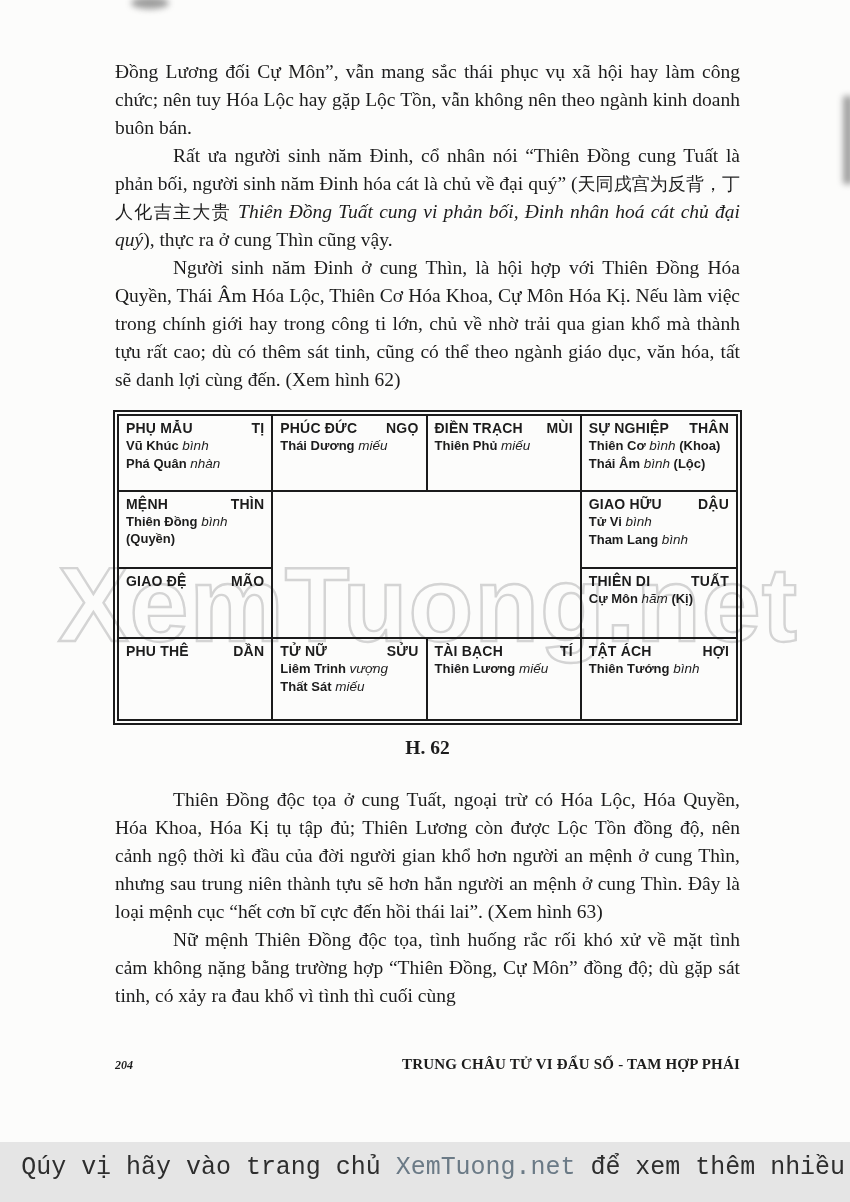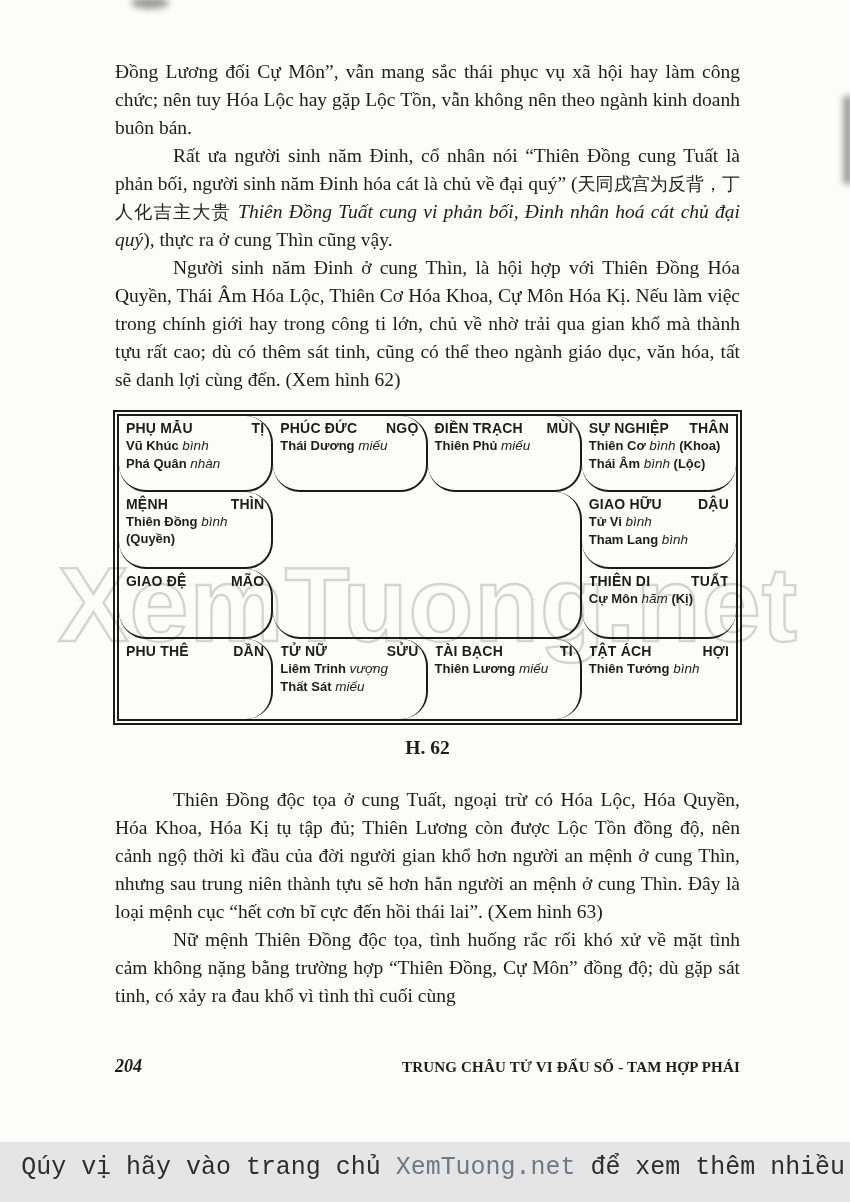--- a/index.html
+++ b/index.html
@@ -19,21 +19,21 @@
   
   .chart{
     margin:20px 2px 0 2px;
     display:grid;
     grid-template-columns:repeat(4,1fr);
     grid-template-rows:76px 77px 70px 80px;
     border:2px solid #1b1b1b;
     outline:2px solid #1b1b1b; outline-offset:2px;
   }
   .cell{ border-right:2px solid #1b1b1b; border-bottom:2px solid #1b1b1b;
-         padding:4px 7px 0 7px; overflow:hidden; background:transparent;border-radius:27px; }
+         padding:4px 7px 0 7px; overflow:hidden; background:transparent; }
   .no-r{ border-right:none; }
   .no-b{ border-bottom:none; }
   .r1c1{grid-column:1;grid-row:1} .r1c2{grid-column:2;grid-row:1}
   .r1c3{grid-column:3;grid-row:1} .r1c4{grid-column:4;grid-row:1}
   .r2c1{grid-column:1;grid-row:2} .r2c4{grid-column:4;grid-row:2}
   .r3c1{grid-column:1;grid-row:3} .r3c4{grid-column:4;grid-row:3}
   .r4c1{grid-column:1;grid-row:4} .r4c2{grid-column:2;grid-row:4}
   .r4c3{grid-column:3;grid-row:4} .r4c4{grid-column:4;grid-row:4}
   .center-cell{ grid-column:2/4; grid-row:2/4; }
   .cell-head{ display:flex; justify-content:space-between;
@@ -41,21 +41,21 @@
     font-size:14px; letter-spacing:.2px; }
   .star-line{ font-family:"Liberation Sans", sans-serif; font-size:13px; margin-top:1px; line-height:17px;}
   .star-name{ font-weight:bold; }
   .star-status{ font-style:italic; font-family:Liberation Sans, sans-serif; font-size:13.5px; }
   .star-extra{ font-weight:bold; }
   .caption{ text-align:center !important; font-weight:bold; margin-top:13px !important; }
   .after-chart{ margin-top:24px !important; }
   
   .footer{ position:absolute; left:115px; width:625px; top:1056px;
     display:flex; justify-content:space-between; align-items:baseline; z-index:1; }
-  .page-num{ font-weight:bold; font-style:italic; font-size:18px; }
+  .page-num{ font-weight:bold; font-style:italic; font-size:12px; }
   .running-title{ font-weight:bold; font-size:15px; letter-spacing:.2px; }
   
   .banner{ position:absolute; left:0; bottom:0; width:850px; height:60px;
     background:#e5e5e5; z-index:2; text-align:center; box-sizing:border-box;
     padding-top:10px; font-family:Liberation Mono, monospace;
     font-size:26px; color:#2e2e2e; }
   .banner-inner{ display:inline-block; transform:scaleX(.96); transform-origin:center; white-space:nowrap; }
   .banner .link{ color:#6b7a86; }
   
   .smudge-top{ position:absolute; left:131px; top:-3px; width:38px; height:12px;

